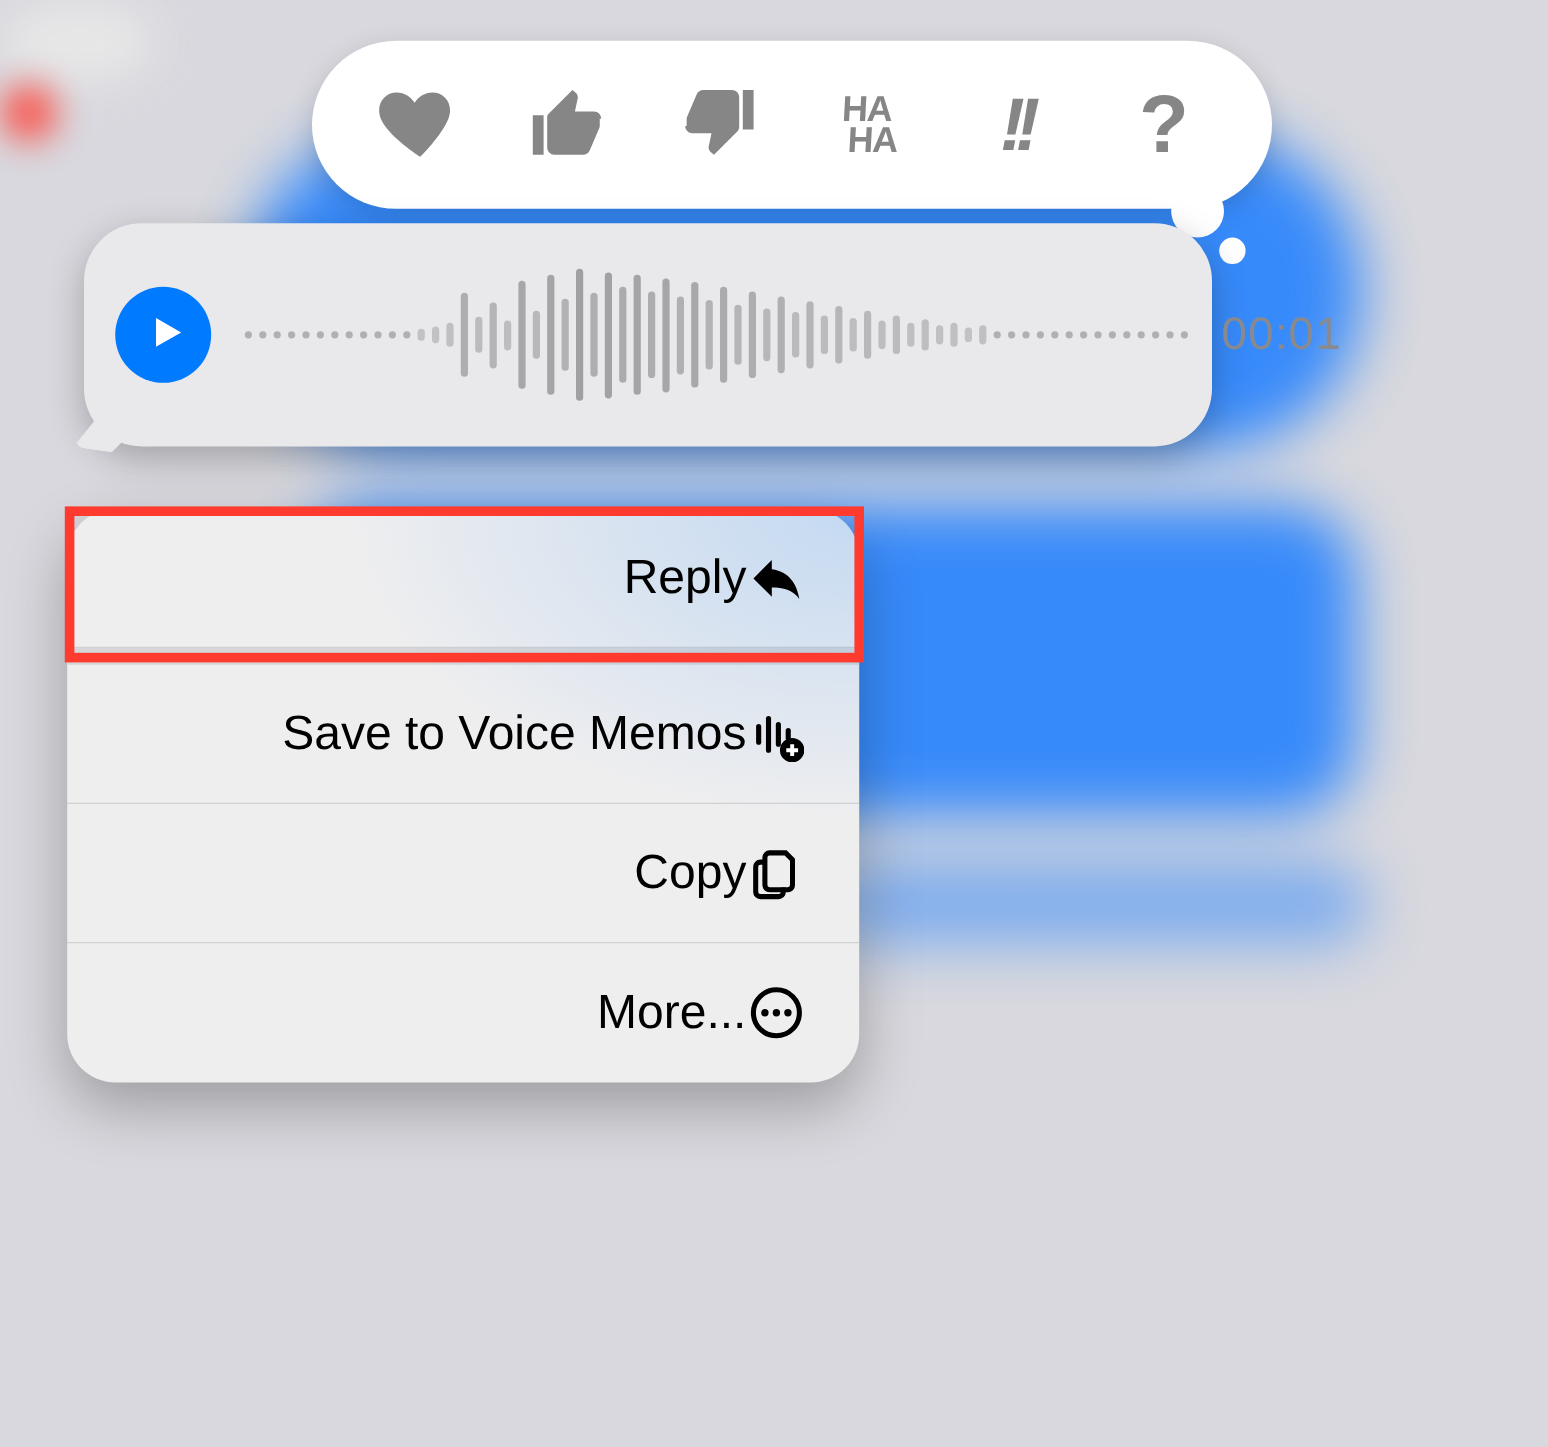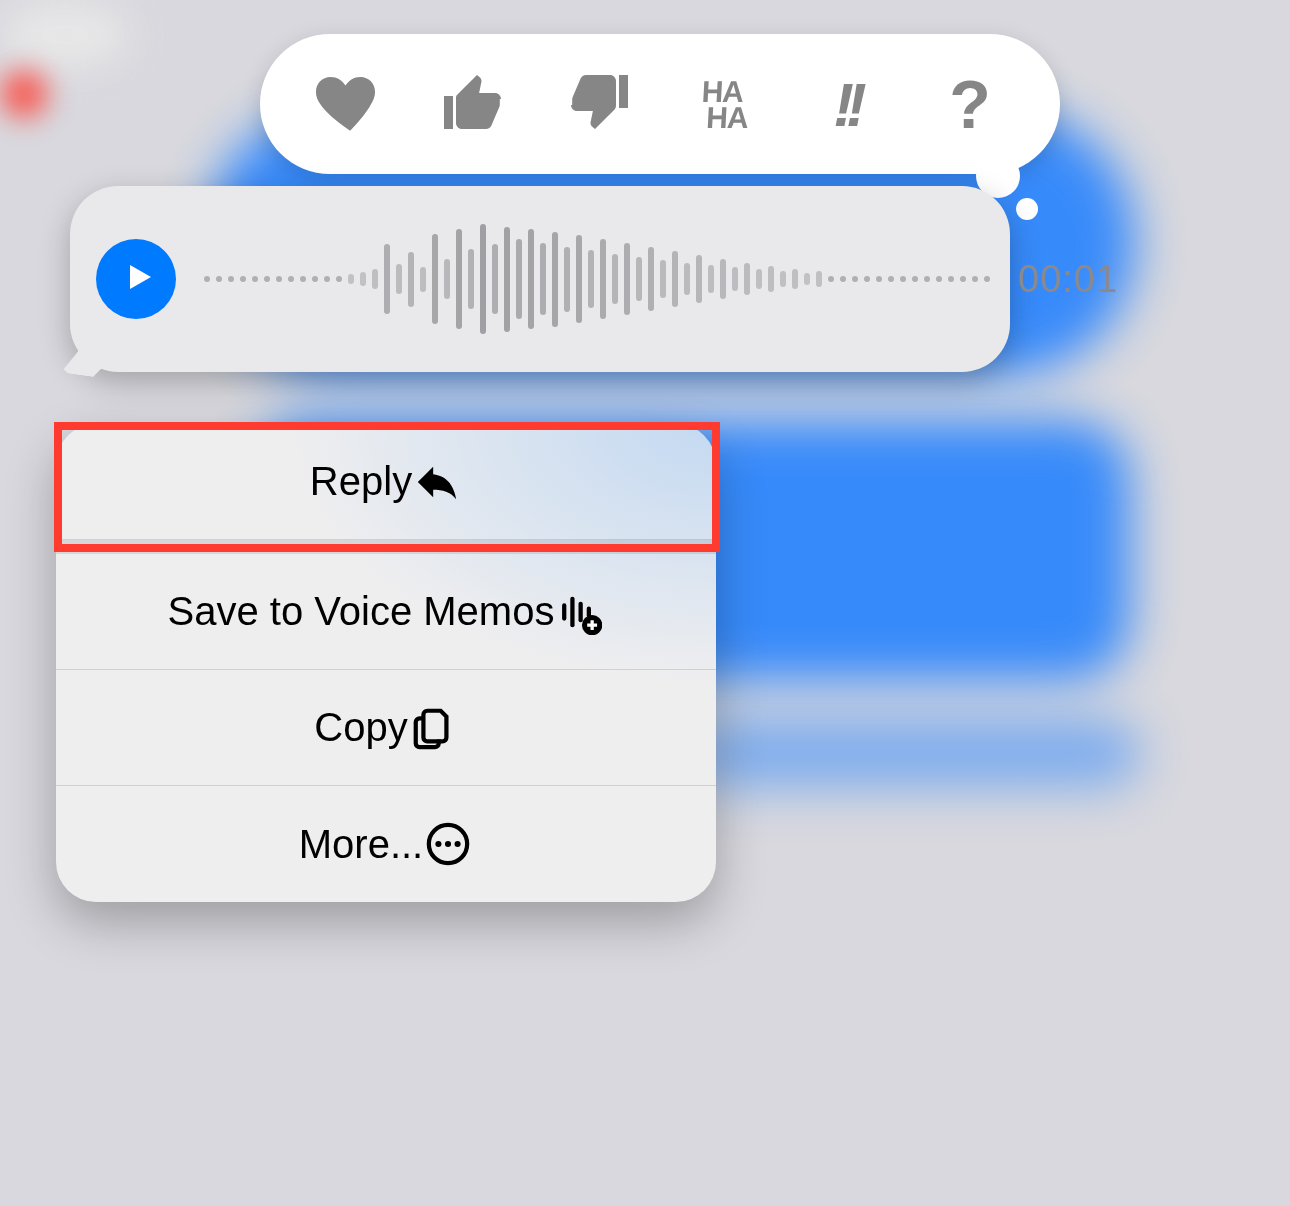--- a/index.html
+++ b/index.html
@@ -153,21 +153,21 @@
     top: 0; right: 0;
     width: 65%; height: 260px;
     background: radial-gradient(ellipse at top right, rgba(0,122,255,0.18), rgba(0,122,255,0) 70%);
     pointer-events: none;
   }
   .menu-item {
     position: relative;
     height: 116px;
     display: flex;
     align-items: center;
-    justify-content: center;
+    justify-content: flex-end;
     padding: 0 44px 0 44px;
     font-size: 40px;
     color: #000;
     cursor: pointer;
     border-bottom: 1px solid rgba(0,0,0,0.12);
     background: transparent;
   }
   .menu-item:last-child { border-bottom: none; }
   .menu-sep {
     height: 14px;

